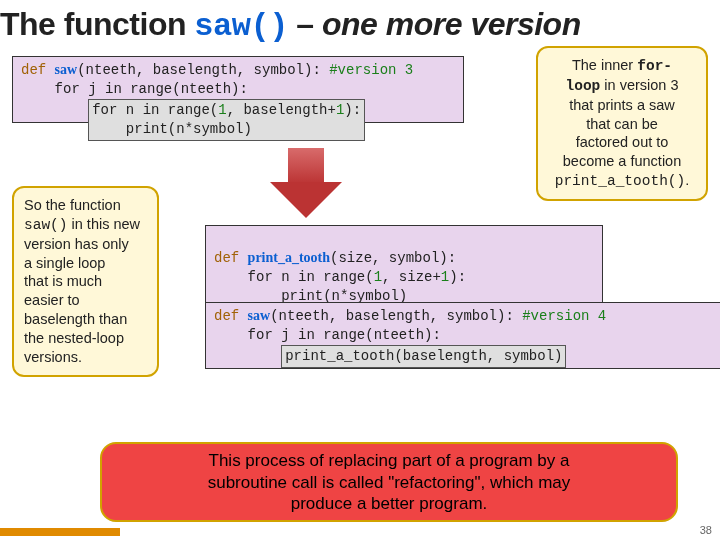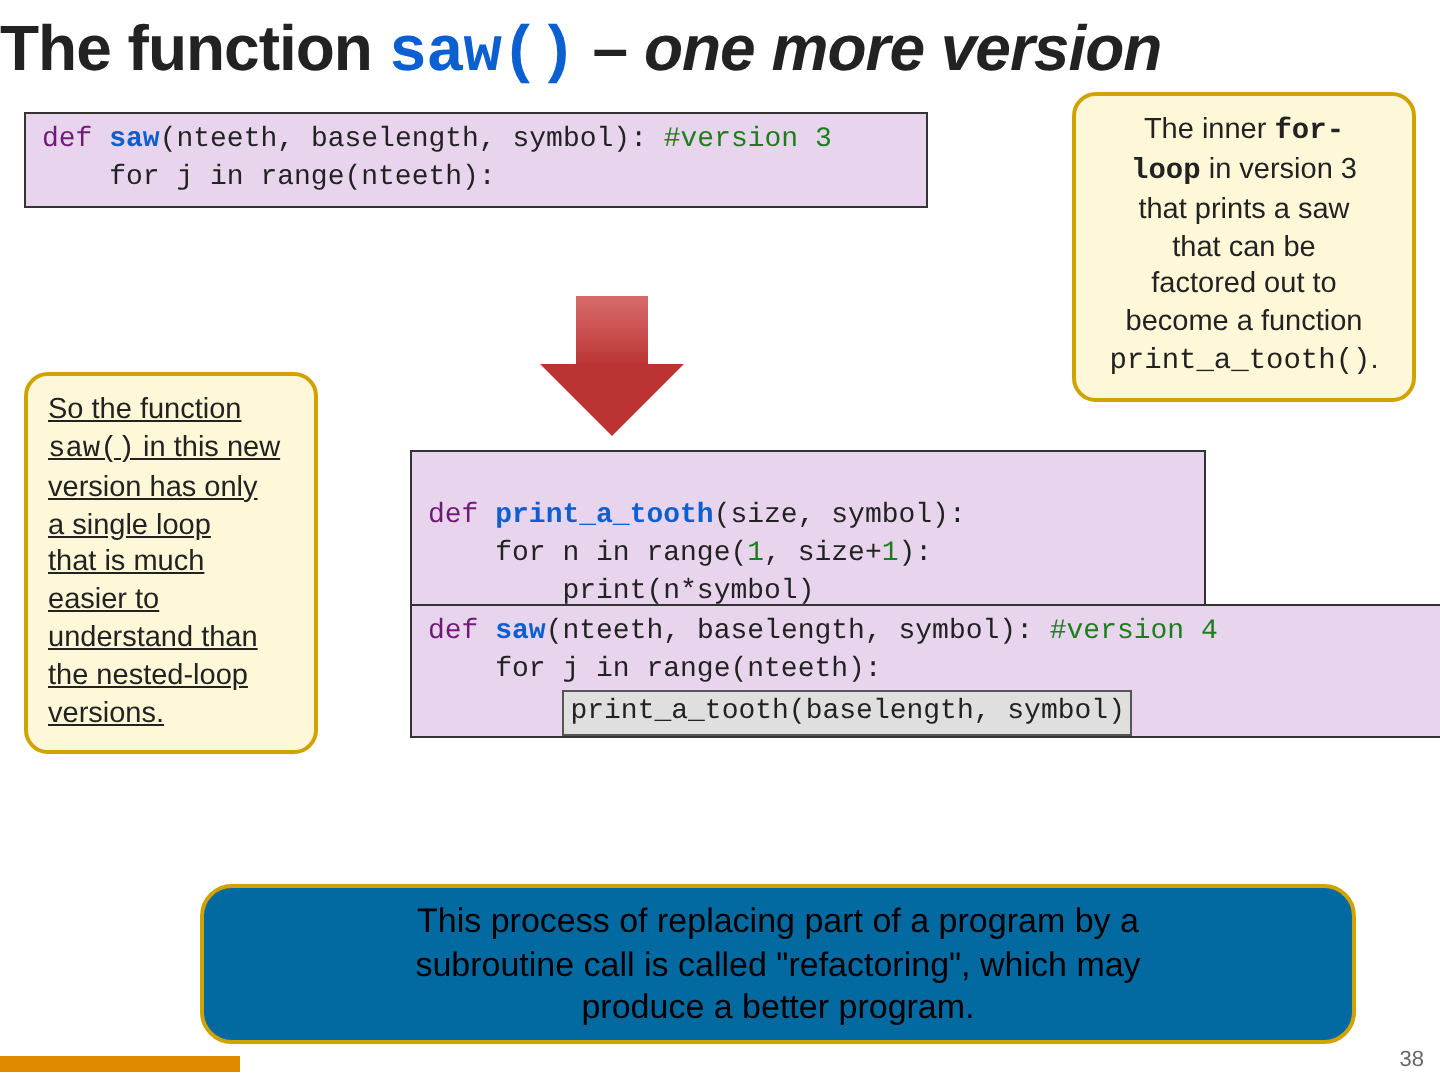--- a/index.html
+++ b/index.html
@@ -32,43 +32,43 @@
     white-space: pre;
     color: #222;
   }
   .codebox.purple { background: #e8d4ed; }
   .codebox.hl {
     background: #dfdfdf;
     border: 1px solid #555;
     display: inline-block;
     padding: 1px 3px;
   }
-  .kw { color: #701a75; }
-  .fn2 { color: #0b5fd1; font-weight: bold; }
+  .kw { color: #a16207; }
+  .fn2 { color: #0b5fd1; font-weight: bold; font-family: Liberation Serif, serif; }
   .cm { color: #1a7f1a; }
   .num { color: #1a7f1a; }
   .callout {
     position: absolute;
     background: #fff8d8;
     border: 2px solid #d1a300;
     border-radius: 12px;
     padding: 8px 10px;
     font-size: 14.5px;
     line-height: 1.3;
     text-align: center;
     color: #222;
   }
   .callout .mono { font-family: "Courier New", monospace; }
   .callout.left { text-align: left; }
   .bottom-callout {
     position: absolute;
     left: 100px;
     right: 42px;
     bottom: 18px;
-    background: #0369a1;
+    background: #ef4444;
     border: 2px solid #d1a300;
     border-radius: 16px;
     padding: 6px 16px;
     font-size: 17px;
     line-height: 1.25;
     text-align: center;
   }
   .arrow {
     position: absolute;
     left: 288px;
@@ -109,45 +109,47 @@
 </head>
 <body>
 
 <div class="title">
   <span>The function </span><span class="fn">saw()</span><span> – </span><span class="it">one more version</span>
 </div>
 
 <div class="codebox purple" style="left:12px; top:56px; width:452px; white-space:normal;">
 <div style="white-space:pre"><span class="kw">def </span><span class="fn2">saw</span><span>(nteeth, baselength, symbol): </span><span class="cm">#version 3</span></div>
 <div style="white-space:pre">    for j in range(nteeth):</div>
+<div style="white-space:pre">        <span class="codebox hl"><span>for n in range(</span><span class="num">1</span><span>, baselength+</span><span class="num">1</span><span>):</span>
+<span>    print(n*symbol)</span></span></div>
 </div>
 
 <div class="callout" style="right:12px; top:46px; width:172px;">
   <span>The inner </span><span class="mono" style="font-weight:bold">for-</span><br>
   <span class="mono" style="font-weight:bold">loop</span><span> in version 3</span><br>
   <span>that prints a saw</span><br>
   <span>that can be</span><br>
   <span>factored out to</span><br>
   <span>become a function</span><br>
   <span class="mono">print_a_tooth()</span><span>.</span>
 </div>
 
 <div class="arrow">
   <div class="arrow-stem"></div>
   <div class="arrow-head"></div>
 </div>
 
-<div class="callout left" style="left:12px; top:186px; width:147px;text-decoration:underline;">
+<div class="callout left" style="left:12px; top:186px; width:147px;">
   <span>So the function</span><br>
   <span class="mono">saw()</span><span> in this new</span><br>
   <span>version has only</span><br>
   <span>a single loop</span><br>
   <span>that is much</span><br>
   <span>easier to</span><br>
-  <span>understand than</span><br>
+  <span>baselength than</span><br>
   <span>the nested-loop</span><br>
   <span>versions.</span>
 </div>
 
 <div class="codebox purple" style="left:205px; top:225px; width:398px;">
 <span class="kw">def </span><span class="fn2">print_a_tooth</span><span>(size, symbol):</span>
 <span>    for n in range(</span><span class="num">1</span><span>, size+</span><span class="num">1</span><span>):</span>
 <span>        print(n*symbol)</span></div>
 
 <div class="codebox purple" style="left:205px; top:302px; width:523px; white-space:normal;">

